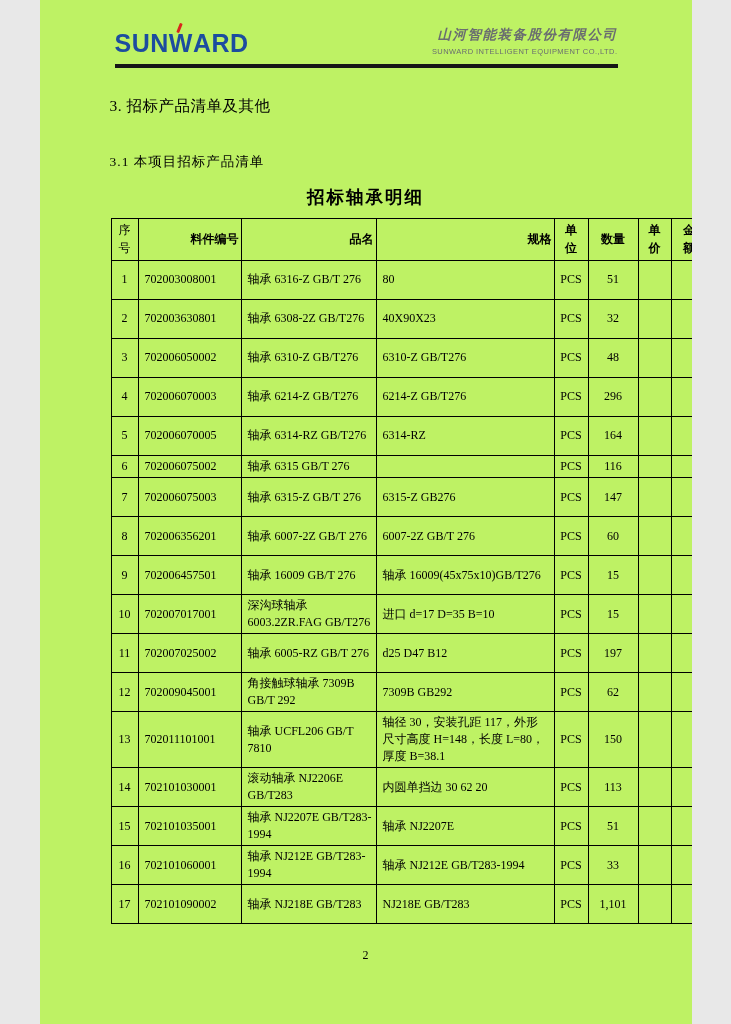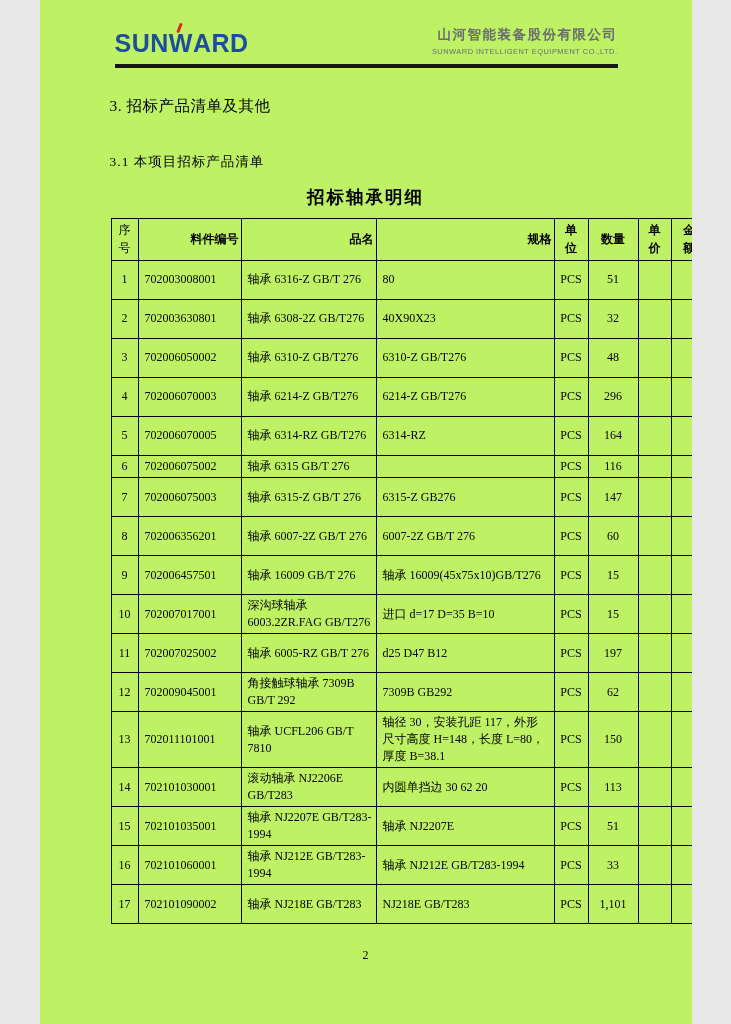--- a/index.html
+++ b/index.html
@@ -18,21 +18,21 @@
     font-family:"Liberation Sans","DejaVu Sans",sans-serif;
     font-weight:bold; font-size:25px; letter-spacing:.5px;
     color:#1c4d9f; position:relative; line-height:1;
   }
   .logo .lg-w { position:relative; display:inline-block; }
   .logo .lg-accent {
     position:absolute; top:-8px; left:9px; width:3px; height:10px;
     background:#d8271c; transform:rotate(22deg); border-radius:1px;
   }
   .hco { text-align:right; font-family:"Liberation Sans","DejaVu Sans",sans-serif; }
-  .hco-cn { font-size:13.5px; font-weight:bold; color:#6a6d70; letter-spacing:1.5px; }
+  .hco-cn { font-size:13.5px; font-weight:bold; color:#6a6d70; letter-spacing:1.5px;font-style:italic; }
   .hco-en { font-size:7.5px; color:#6a6d70; letter-spacing:.45px; margin-top:3px; }
   .hrule { margin:0 74px 0 75px; border-top:3px solid #161616; border-bottom:1px solid #161616; height:3px; }
   
   .sec    { margin:28px 70px 0 70px; font-size:15.5px; font-weight:normal; letter-spacing:.5px; }
   .subsec { margin:36px 70px 0 70px; font-size:13.5px; letter-spacing:1px; }
   .ttl    { margin-top:14px; text-align:center; font-size:17.5px; font-weight:bold; letter-spacing:2px; }
   
   table.bom {
     border-collapse:collapse; table-layout:fixed;
     width:636px; margin:9px 0 0 71px;

